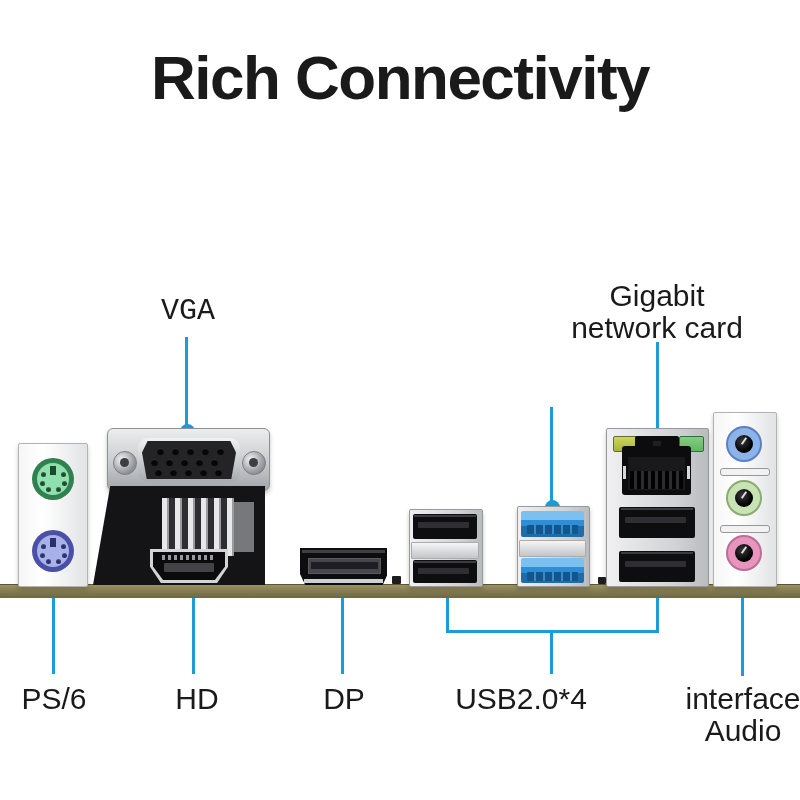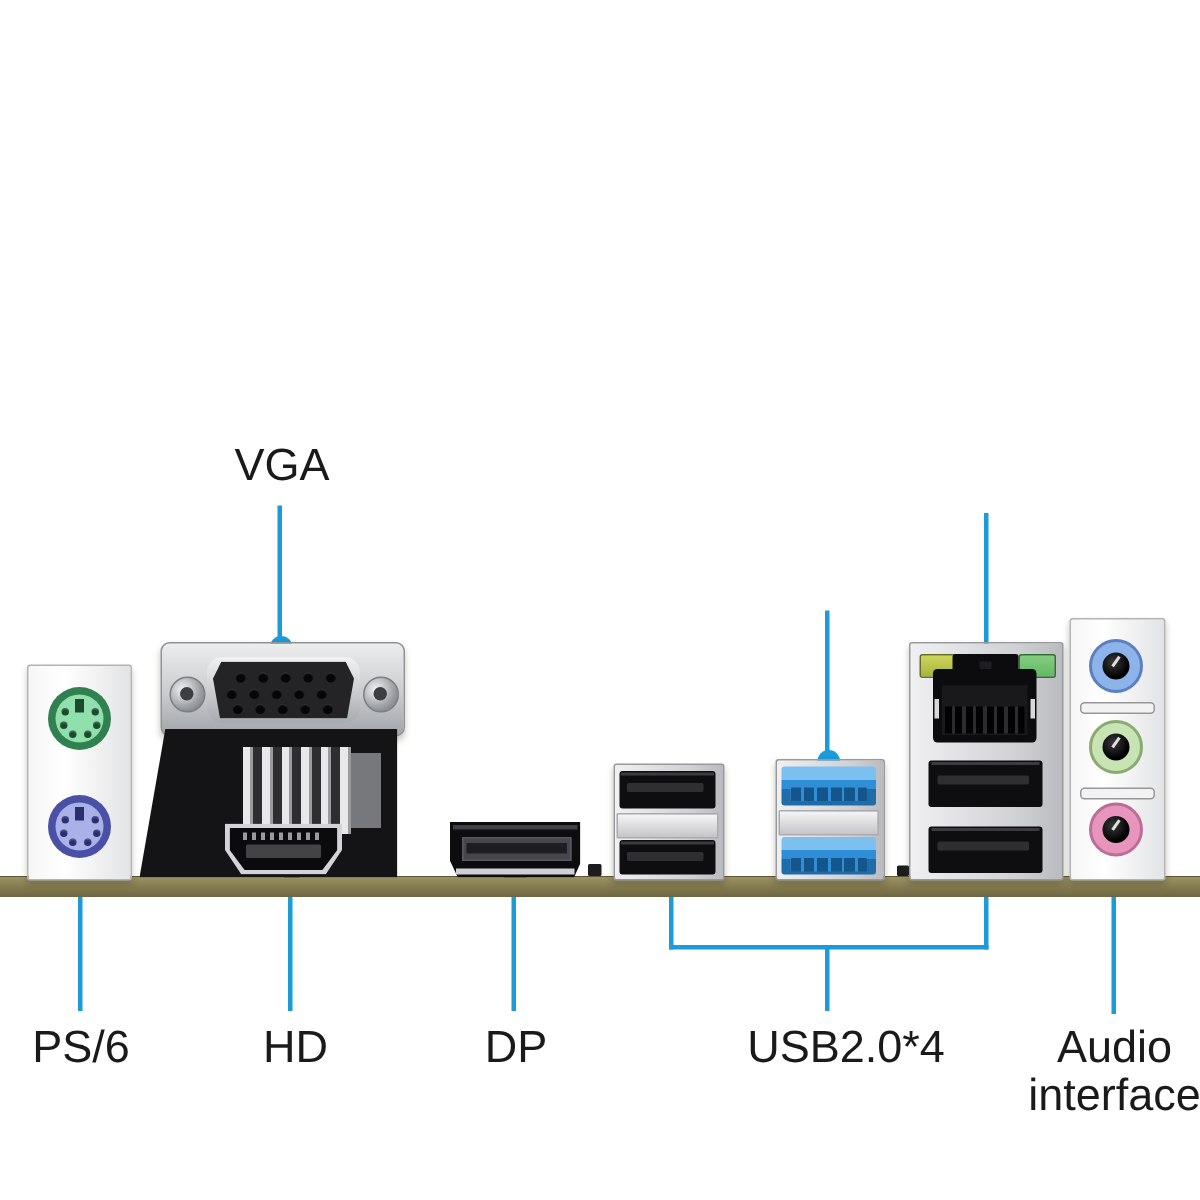--- a/index.html
+++ b/index.html
@@ -38,29 +38,34 @@
   .jack .pin{position:absolute;left:15px;top:9px;width:2px;height:8px;background:rgba(255,255,255,.85);transform:rotate(35deg);}
   .vent{position:absolute;width:48px;height:6px;background:#f2f2f3;border:1px solid #97979b;border-radius:3px;}
   .led{position:absolute;width:23px;height:14px;border-radius:2px;}
   .nub{position:absolute;background:#1c1c1e;border-radius:1px;}
 </style>
 </head>
 <body>
 
 <div class="canvas">
 
-
-  <div class="lbl" style="left:188px;top:295px;">VGA</div>
+  <div class="title">Rich Connectivity</div>
+
+  <div class="lbl" style="left:188px;top:295px;font-family:Liberation Mono, monospace;">VGA</div>
+  <div class="lbl" style="left:657px;top:280px;">
+    <span style="display:block;">Gigabit</span>
+    <span style="display:block;">network card</span>
+  </div>
   <div class="lbl" style="left:54px;top:683px;">PS/6</div>
   <div class="lbl" style="left:197px;top:683px;">HD</div>
   <div class="lbl" style="left:344px;top:683px;">DP</div>
-  <div class="lbl" style="left:564px;top:683px;">USB2.0*4</div>
+  <div class="lbl" style="left:521px;top:683px;">USB2.0*4</div>
   <div class="lbl" style="left:743px;top:683px;">
+    <span style="display:block;">interface</span>
     <span style="display:block;">Audio</span>
-    <span style="display:block;">interface</span>
   </div>
 
   <div class="lead" style="left:185px;top:337px;height:96px;"></div>
   <div class="lead" style="left:656px;top:342px;height:97px;"></div>
   <div class="lead" style="left:550px;top:407px;height:101px;"></div>
   <div class="lead" style="left:52px;top:582px;height:92px;"></div>
   <div class="lead" style="left:192px;top:579px;height:95px;"></div>
   <div class="lead" style="left:341px;top:585px;height:89px;"></div>
   <div class="lead" style="left:446px;top:577px;height:56px;"></div>
   <div class="lead" style="left:656px;top:579px;height:54px;"></div>

